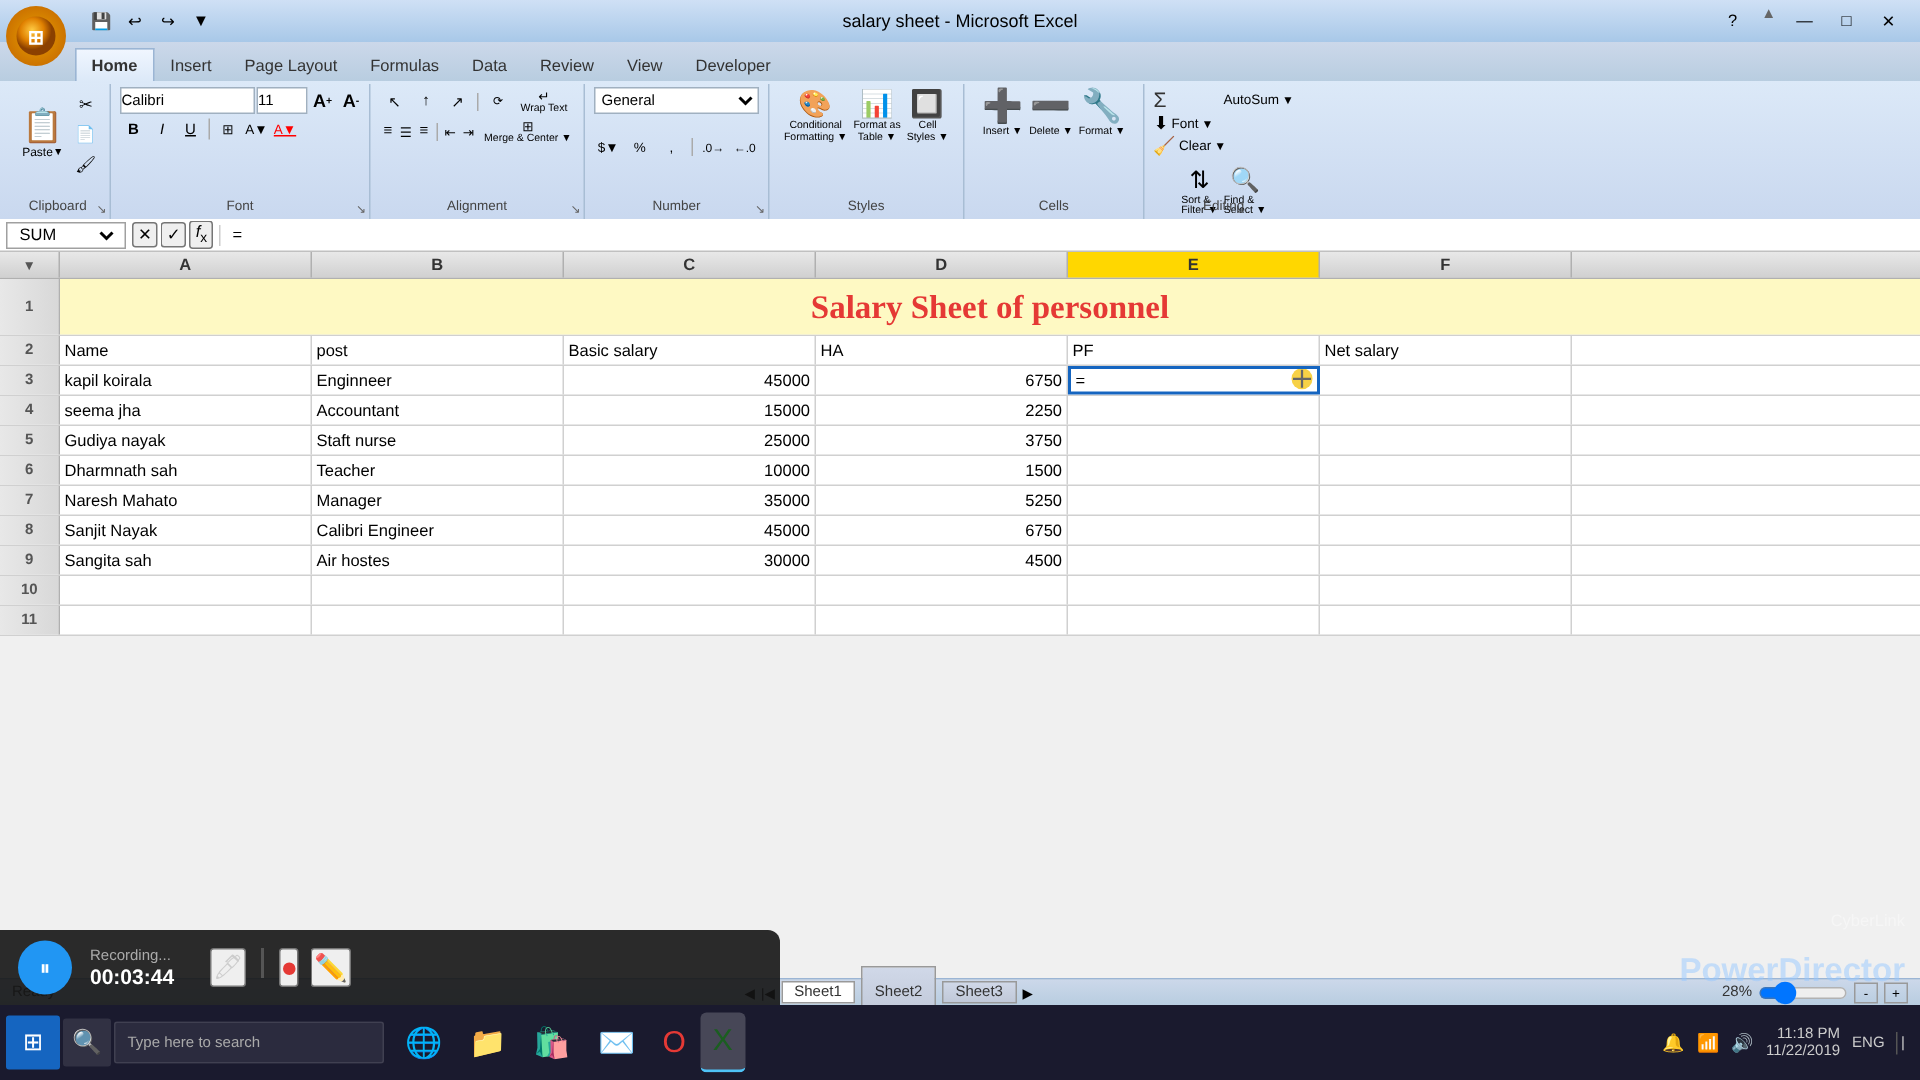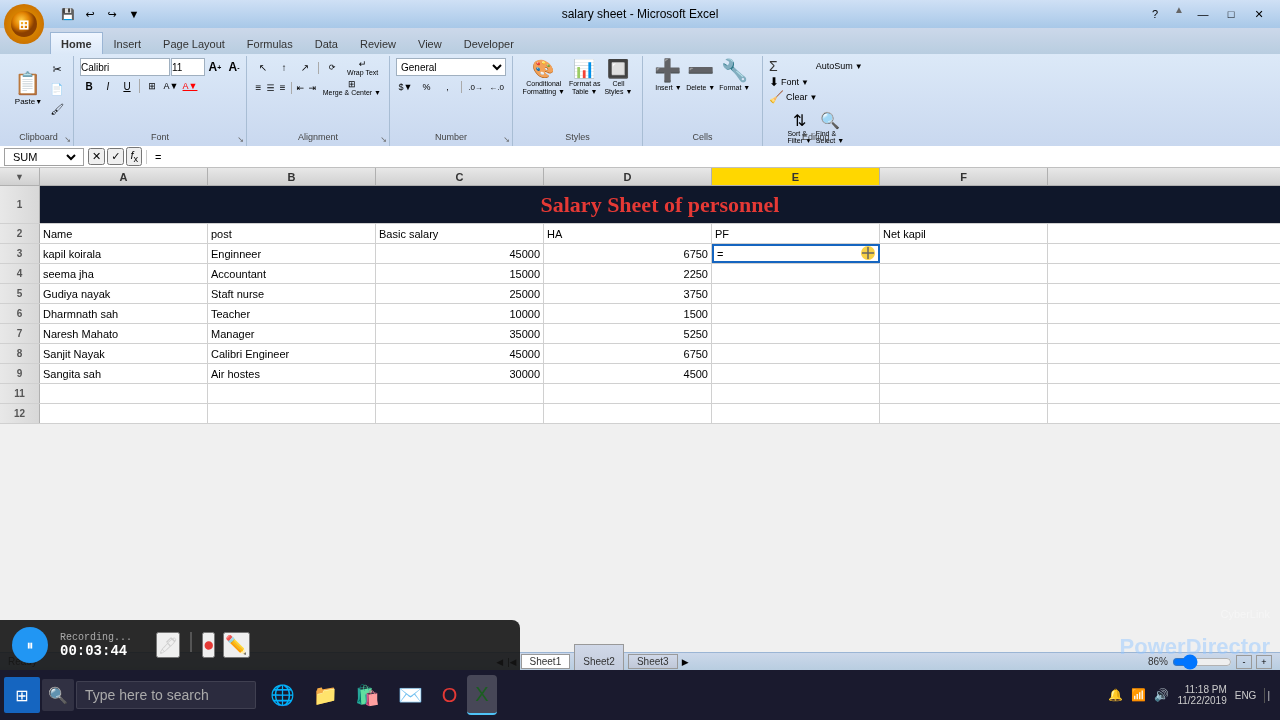--- a/index.html
+++ b/index.html
@@ -167,21 +167,21 @@
     .recording-bar {
       position: absolute; bottom: 50px; left: 0; width: 520px; height: 50px;
       background: rgba(20,20,20,0.9); display: flex; align-items: center; gap: 12px; padding: 0 12px;
       border-radius: 0 8px 0 0;
     }
     .rec-pause-btn {
       width: 36px; height: 36px; background: #2196F3; border-radius: 50%;
       display: flex; align-items: center; justify-content: center; cursor: pointer;
       font-size: 14px; color: white;
     }
-    .rec-info { color: white; font-family: Liberation Mono, monospace; }
+    .rec-info { color: white; }
     .rec-title { font-size: 10px; color: #aaa; }
     .rec-time { font-size: 14px; font-weight: bold; }
     .rec-tools { display: flex; gap: 8px; margin-left: 12px; }
     .rec-tool-btn { font-size: 18px; cursor: pointer; color: #ccc; }
 
     
     .powerdirector {
       position: absolute; bottom: 60px; right: 10px;
       font-size: 22px; color: rgba(255,255,255,0.4); font-weight: bold;
     }
@@ -335,21 +335,21 @@
           <span style="font-size:9px;">⊞</span>
           <span style="font-size:7px; white-space:nowrap;">Merge &amp; Center ▼</span>
         </div>
       </div>
     </div>
     <div class="ribbon-group-label">Alignment</div>
     <div class="ribbon-group-expand">↘</div>
   </div>
 
   <div class="ribbon-group number-group">
-    <div class="ribbon-group-content" style="flex-direction:column; gap:1px; width:110px;">
+    <div class="ribbon-group-content" style="flex-direction:column; gap:12px; width:110px;">
       <select class="num-select" style="width:100%; font-size:10px; height:18px;">
         <option>General</option>
         <option>Number</option>
         <option>Currency</option>
         <option>Date</option>
       </select>
       <div class="font-row" style="gap:2px; margin-top:2px;">
         <button class="small-btn" style="font-size:9px;">$▼</button>
         <button class="small-btn" style="font-size:9px;">%</button>
         <button class="small-btn" style="font-size:9px;">,</button>
@@ -455,33 +455,33 @@
     <div class="col-header col-a">A</div>
     <div class="col-header col-b">B</div>
     <div class="col-header col-c">C</div>
     <div class="col-header col-d">D</div>
     <div class="col-header col-e selected">E</div>
     <div class="col-header col-f">F</div>
   </div>
 
   <div class="grid-row title-row">
     <div class="row-num">1</div>
-    <div style="flex:1; background:#0f172a; display:flex; align-items:center; justify-content:center;">
+    <div style="flex:1; background:#fef9c3; display:flex; align-items:center; justify-content:center;">
       <span style="font-size:22px; font-weight:bold; color:#e53935; font-family:'Times New Roman',serif;">Salary Sheet of personnel</span>
     </div>
   </div>
 
   <div class="grid-row">
     <div class="row-num">2</div>
     <div class="cell header-cell col-a">Name</div>
     <div class="cell header-cell col-b">post</div>
     <div class="cell header-cell col-c">Basic salary</div>
     <div class="cell header-cell col-d">HA</div>
     <div class="cell header-cell col-e">PF</div>
-    <div class="cell header-cell col-f">Net kapil</div>
+    <div class="cell header-cell col-f">Net salary</div>
   </div>
 
   <div class="grid-row">
     <div class="row-num">3</div>
     <div class="cell col-a">kapil koirala</div>
     <div class="cell col-b">Enginneer</div>
     <div class="cell col-c right-align">45000</div>
     <div class="cell col-d right-align">6750</div>
     <div class="cell col-e active" style="position:relative;">
       <span>=</span>
@@ -550,57 +550,57 @@
   <div class="grid-row">
     <div class="row-num">9</div>
     <div class="cell col-a">Sangita sah</div>
     <div class="cell col-b">Air hostes</div>
     <div class="cell col-c right-align">30000</div>
     <div class="cell col-d right-align">4500</div>
     <div class="cell col-e"></div>
     <div class="cell col-f"></div>
   </div>
 
+  <div class="grid-row">
+    <div class="row-num">10</div>
+    <div class="cell col-a"></div>
+    <div class="cell col-b"></div>
+    <div class="cell col-c"></div>
+    <div class="cell col-d"></div>
+    <div class="cell col-e"></div>
+    <div class="cell col-f"></div>
+  </div>
 
   <div class="grid-row">
     <div class="row-num">11</div>
     <div class="cell col-a"></div>
     <div class="cell col-b"></div>
     <div class="cell col-c"></div>
     <div class="cell col-d"></div>
     <div class="cell col-e"></div>
     <div class="cell col-f"></div>
   </div>
 
-  <div class="grid-row">
-    <div class="row-num">12</div>
-    <div class="cell col-a"></div>
-    <div class="cell col-b"></div>
-    <div class="cell col-c"></div>
-    <div class="cell col-d"></div>
-    <div class="cell col-e"></div>
-    <div class="cell col-f"></div>
-  </div>
 
 </div>
 
 <div class="status-bar">
   <div style="display:flex; align-items:center; gap:8px;">
     <span>Ready</span>
   </div>
   <div style="display:flex; align-items:center; gap:4px;">
     <button style="font-size:9px; cursor:pointer; background:none; border:none;">◀</button>
     <button style="font-size:9px; cursor:pointer; background:none; border:none;">|◀</button>
     <div style="background:white; border:1px solid #999; padding:1px 8px; font-size:10px; cursor:pointer;">Sheet1</div>
     <div style="background:linear-gradient(to bottom,#d0d8e8,#c0c8d8); border:1px solid #999; padding:11px 8px; font-size:10px; cursor:pointer;">Sheet2</div>
     <div style="background:linear-gradient(to bottom,#d0d8e8,#c0c8d8); border:1px solid #999; padding:1px 8px; font-size:10px; cursor:pointer;">Sheet3</div>
     <button style="font-size:9px; cursor:pointer; background:none; border:none;">▶</button>
   </div>
   <div style="display:flex; align-items:center; gap:4px;">
-    <span style="font-size:10px;">86%</span>
+    <span style="font-size:10px;">28%</span>
     <input type="range" min="10" max="400" value="100" style="width: 60px; height: 12px;">
     <button style="font-size:9px; background:none; border:1px solid #999; cursor:pointer; width:16px; height:14px;">-</button>
     <button style="font-size:9px; background:none; border:1px solid #999; cursor:pointer; width:16px; height:14px;">+</button>
   </div>
 </div>
 
 <div class="recording-bar">
   <div class="rec-pause-btn">⏸</div>
   <div class="rec-info">
     <div class="rec-title">Recording...</div>
@@ -618,21 +618,21 @@
 <div class="powerdirector">
   <span>PowerDirector</span>
 </div>
 
 <div class="taskbar">
   <button style="width:36px; height:36px; background:#1565c0; border:none; color:white; font-size:16px; cursor:pointer; border-radius:2px;">⊞</button>
 
   <button style="width:32px; height:32px; background:rgba(255,255,255,0.1); border:none; color:white; font-size:16px; cursor:pointer; border-radius:2px;">🔍</button>
 
   <div style="background:rgba(255,255,255,0.08); border:1px solid rgba(255,255,255,0.1); height:28px; width:180px; display:flex; align-items:center; padding:0 8px; border-radius:2px; cursor:pointer;">
-    <span style="font-size:14px; color:#aaa;">Type here to search</span>
+    <span style="font-size:10px; color:#aaa;">Type here to search</span>
   </div>
 
   <div style="display:flex; align-items:center; gap:2px; margin-left:4px;">
     <div class="taskbar-item">
       <span style="font-size:20px; color:#4fc3f7;">🌐</span>
     </div>
     <div class="taskbar-item">
       <span style="font-size:20px; color:#ffa000;">📁</span>
     </div>
     <div class="taskbar-item">

